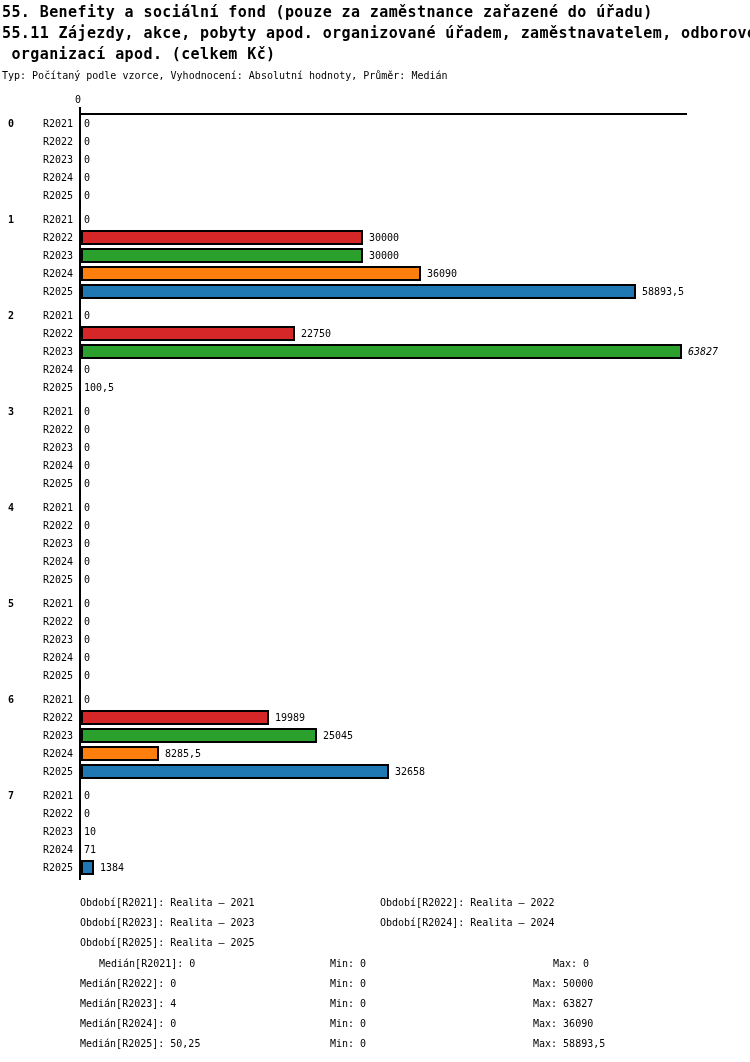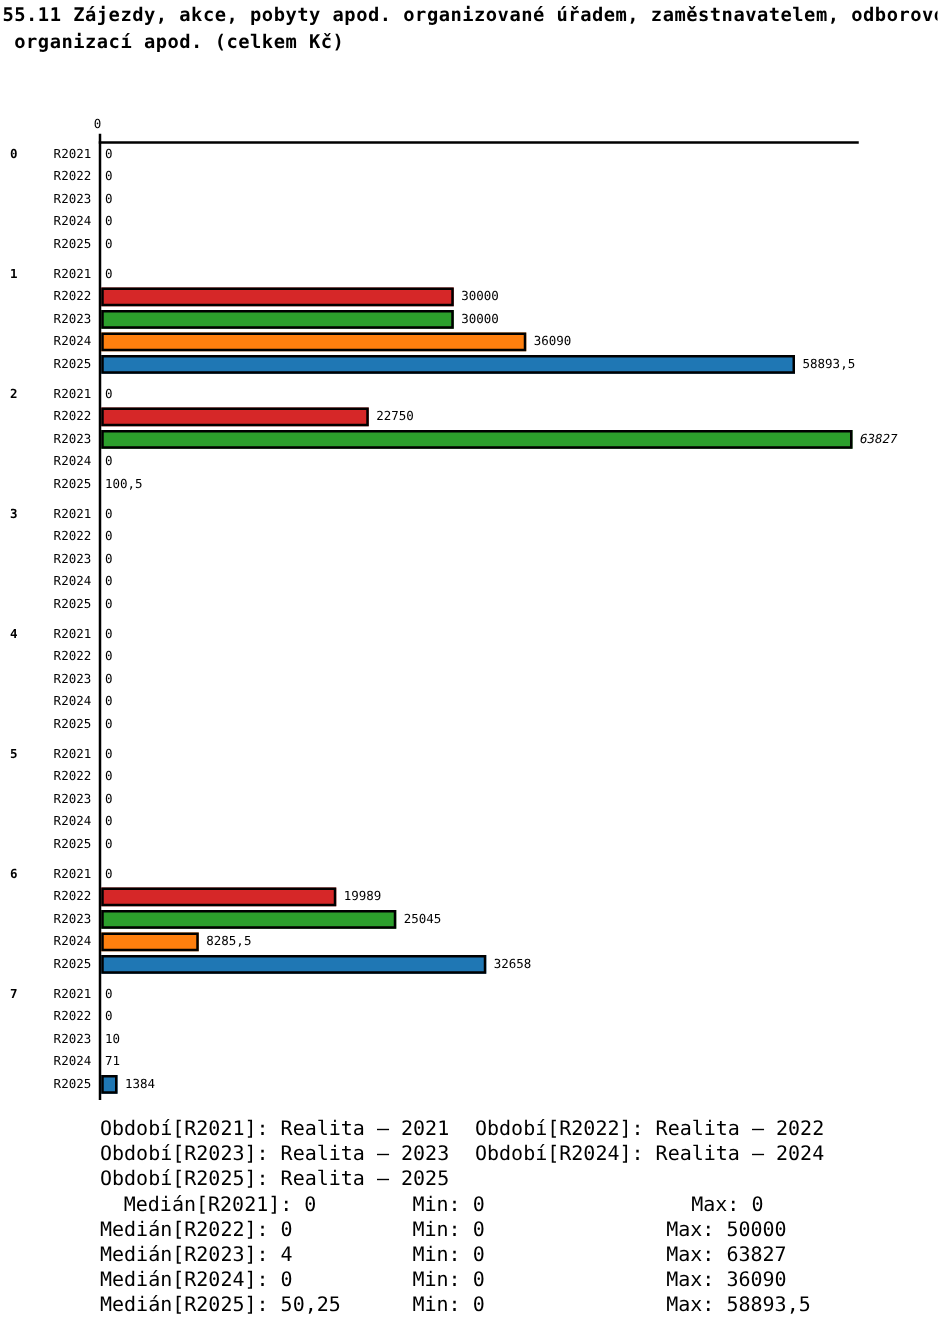--- a/index.html
+++ b/index.html
@@ -36,29 +36,31 @@
   .bar{
     position:absolute;left:81px;top:1px;height:15px;
     box-sizing:border-box;border:2px solid #000;
   }
   .value-label{
     position:absolute;top:0;height:18px;
     font-size:10px;line-height:18px;white-space:pre;
   }
   
   .footer-text{
-    position:absolute;height:20px;font-size:16px;line-height:20px;white-space:pre;
+    position:absolute;height:20px;font-size:10px;line-height:20px;white-space:pre;
   }
 </style>
 </head>
 <body>
 
 <div class="header">
+  <div class="title-line">55. Benefity a sociální fond (pouze za zaměstnance zařazené do úřadu)</div>
   <div class="title-line">55.11 Zájezdy, akce, pobyty apod. organizované úřadem, zaměstnavatelem, odborovou</div>
   <div class="title-line"> organizací apod. (celkem Kč)</div>
+  <div class="meta-line">Typ: Počítaný podle vzorce, Vyhodnocení: Absolutní hodnoty, Průměr: Medián</div>
 </div>
 
 <div class="chart">
   <div class="origin-label">0</div>
   <div class="axis-line" style="left:79px;top:15px;width:2px;height:773px;"></div>
   <div class="axis-line" style="left:79px;top:21px;width:608px;height:2px;"></div>
   <div id="plot">
       <div class="chart-row" style="top: 23px;">
         <div class="group-label">0</div>
         <div class="period-label">R2021</div>

